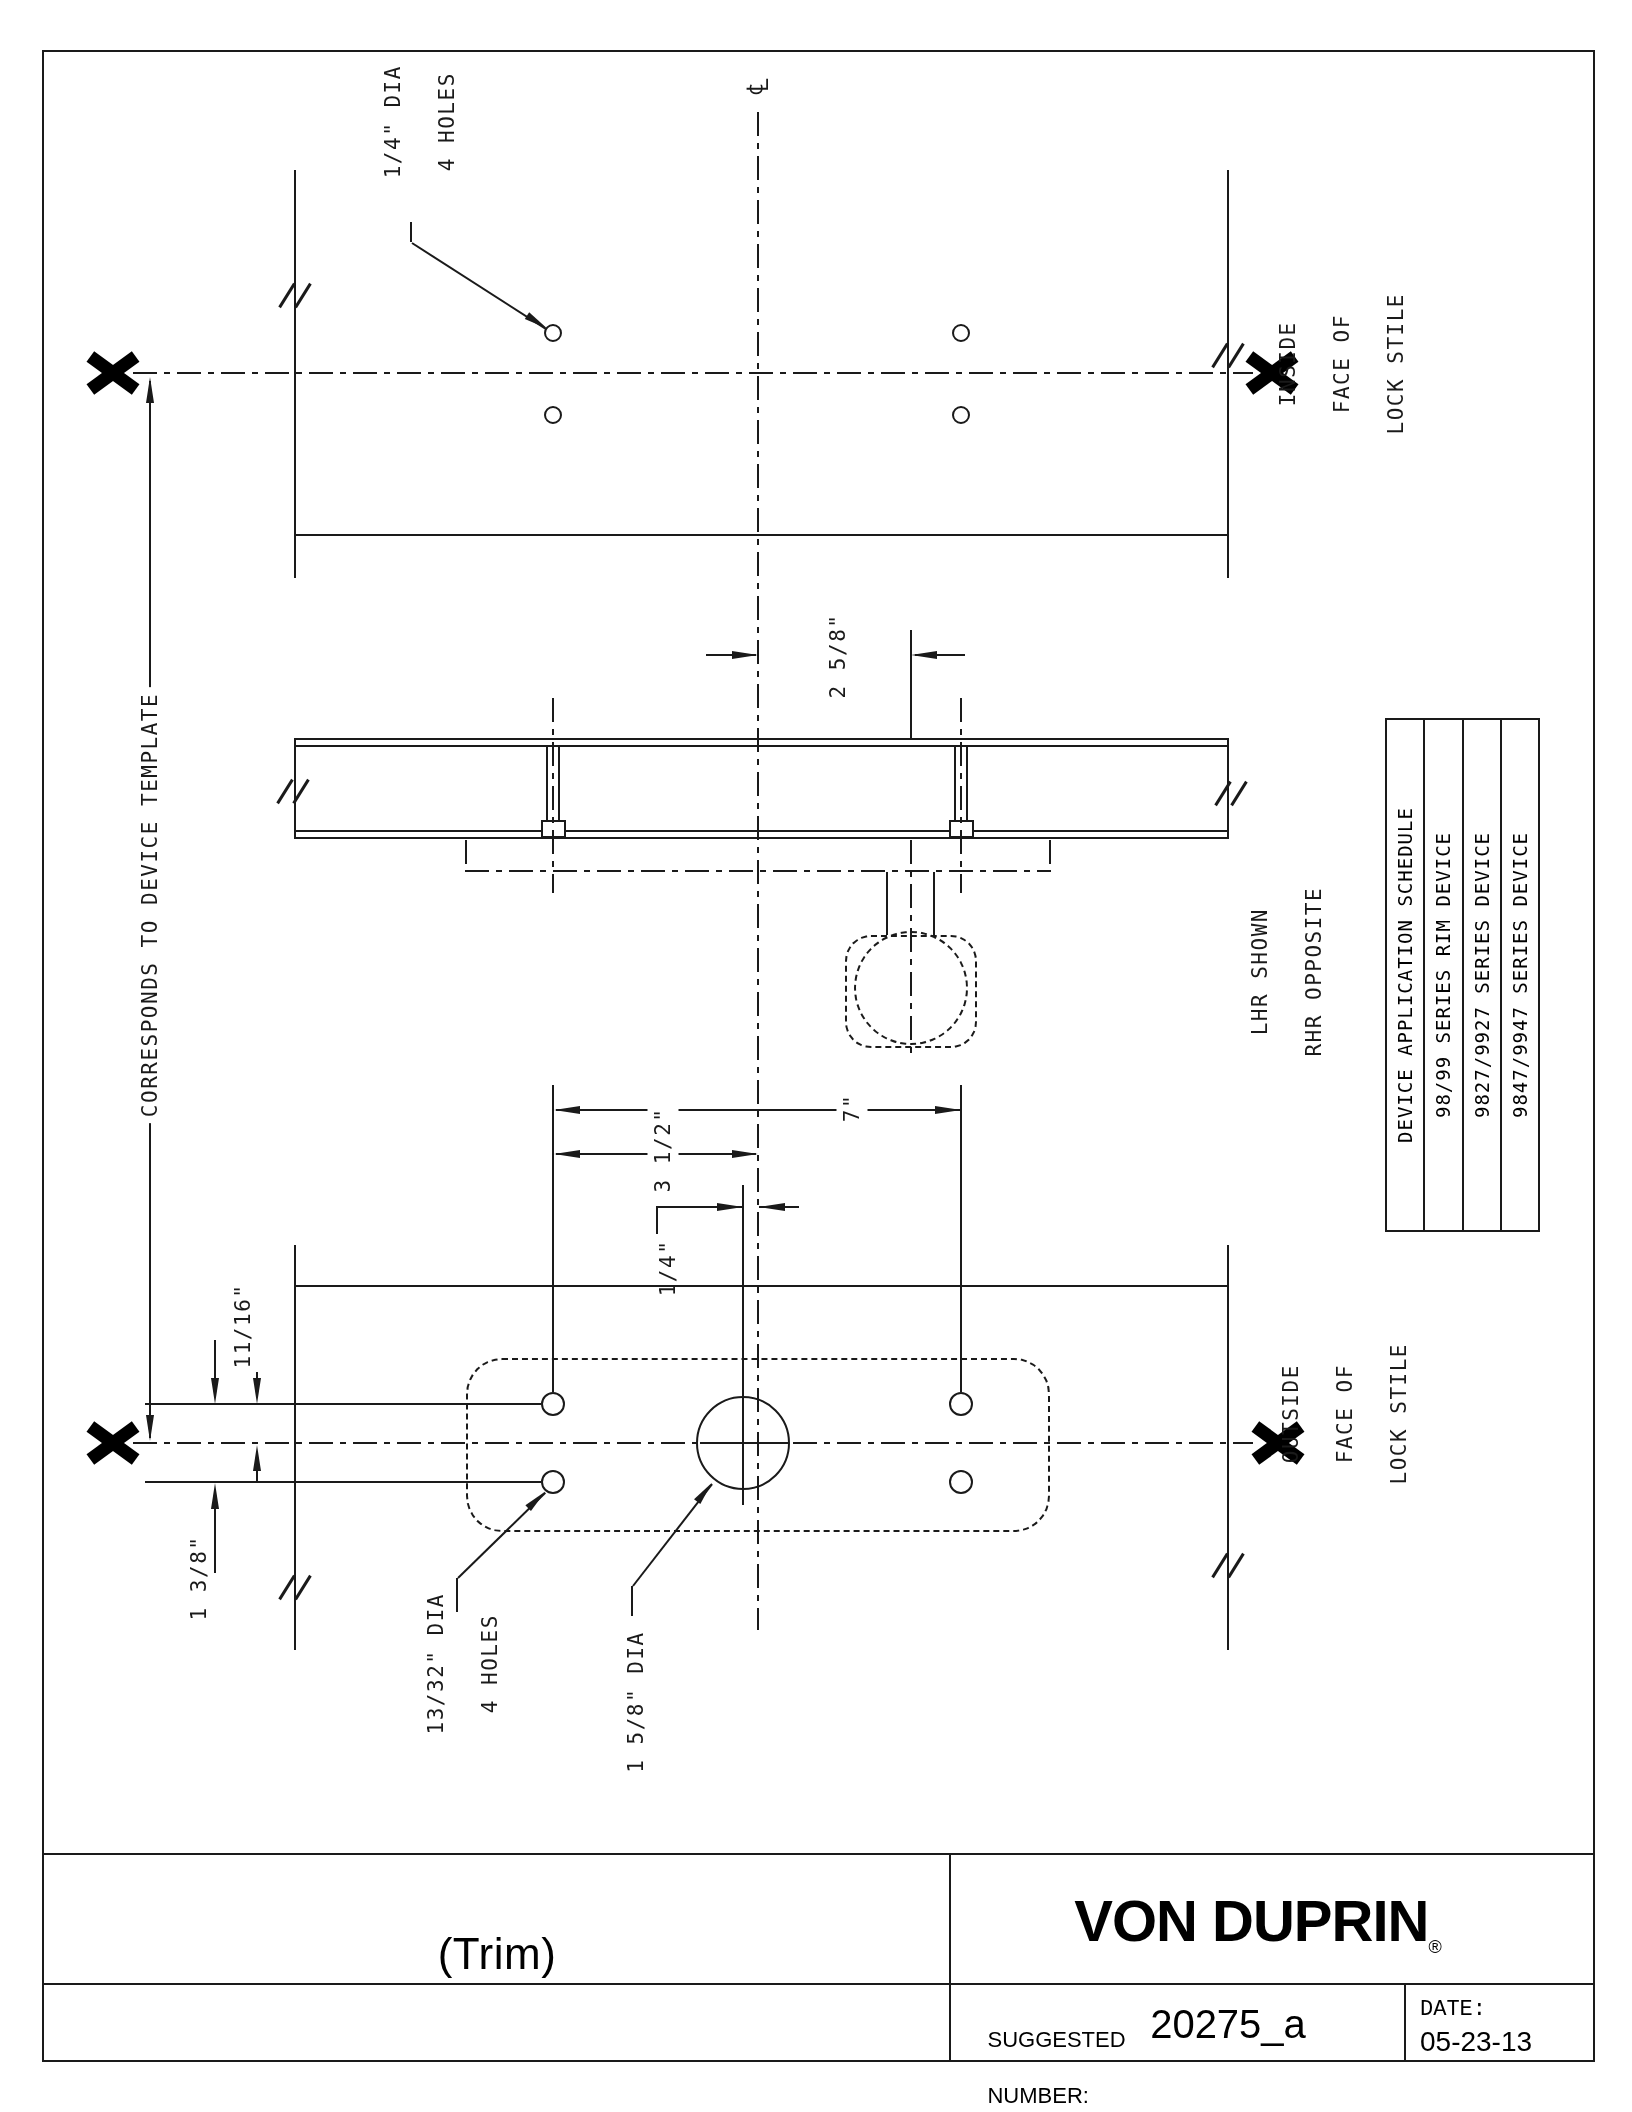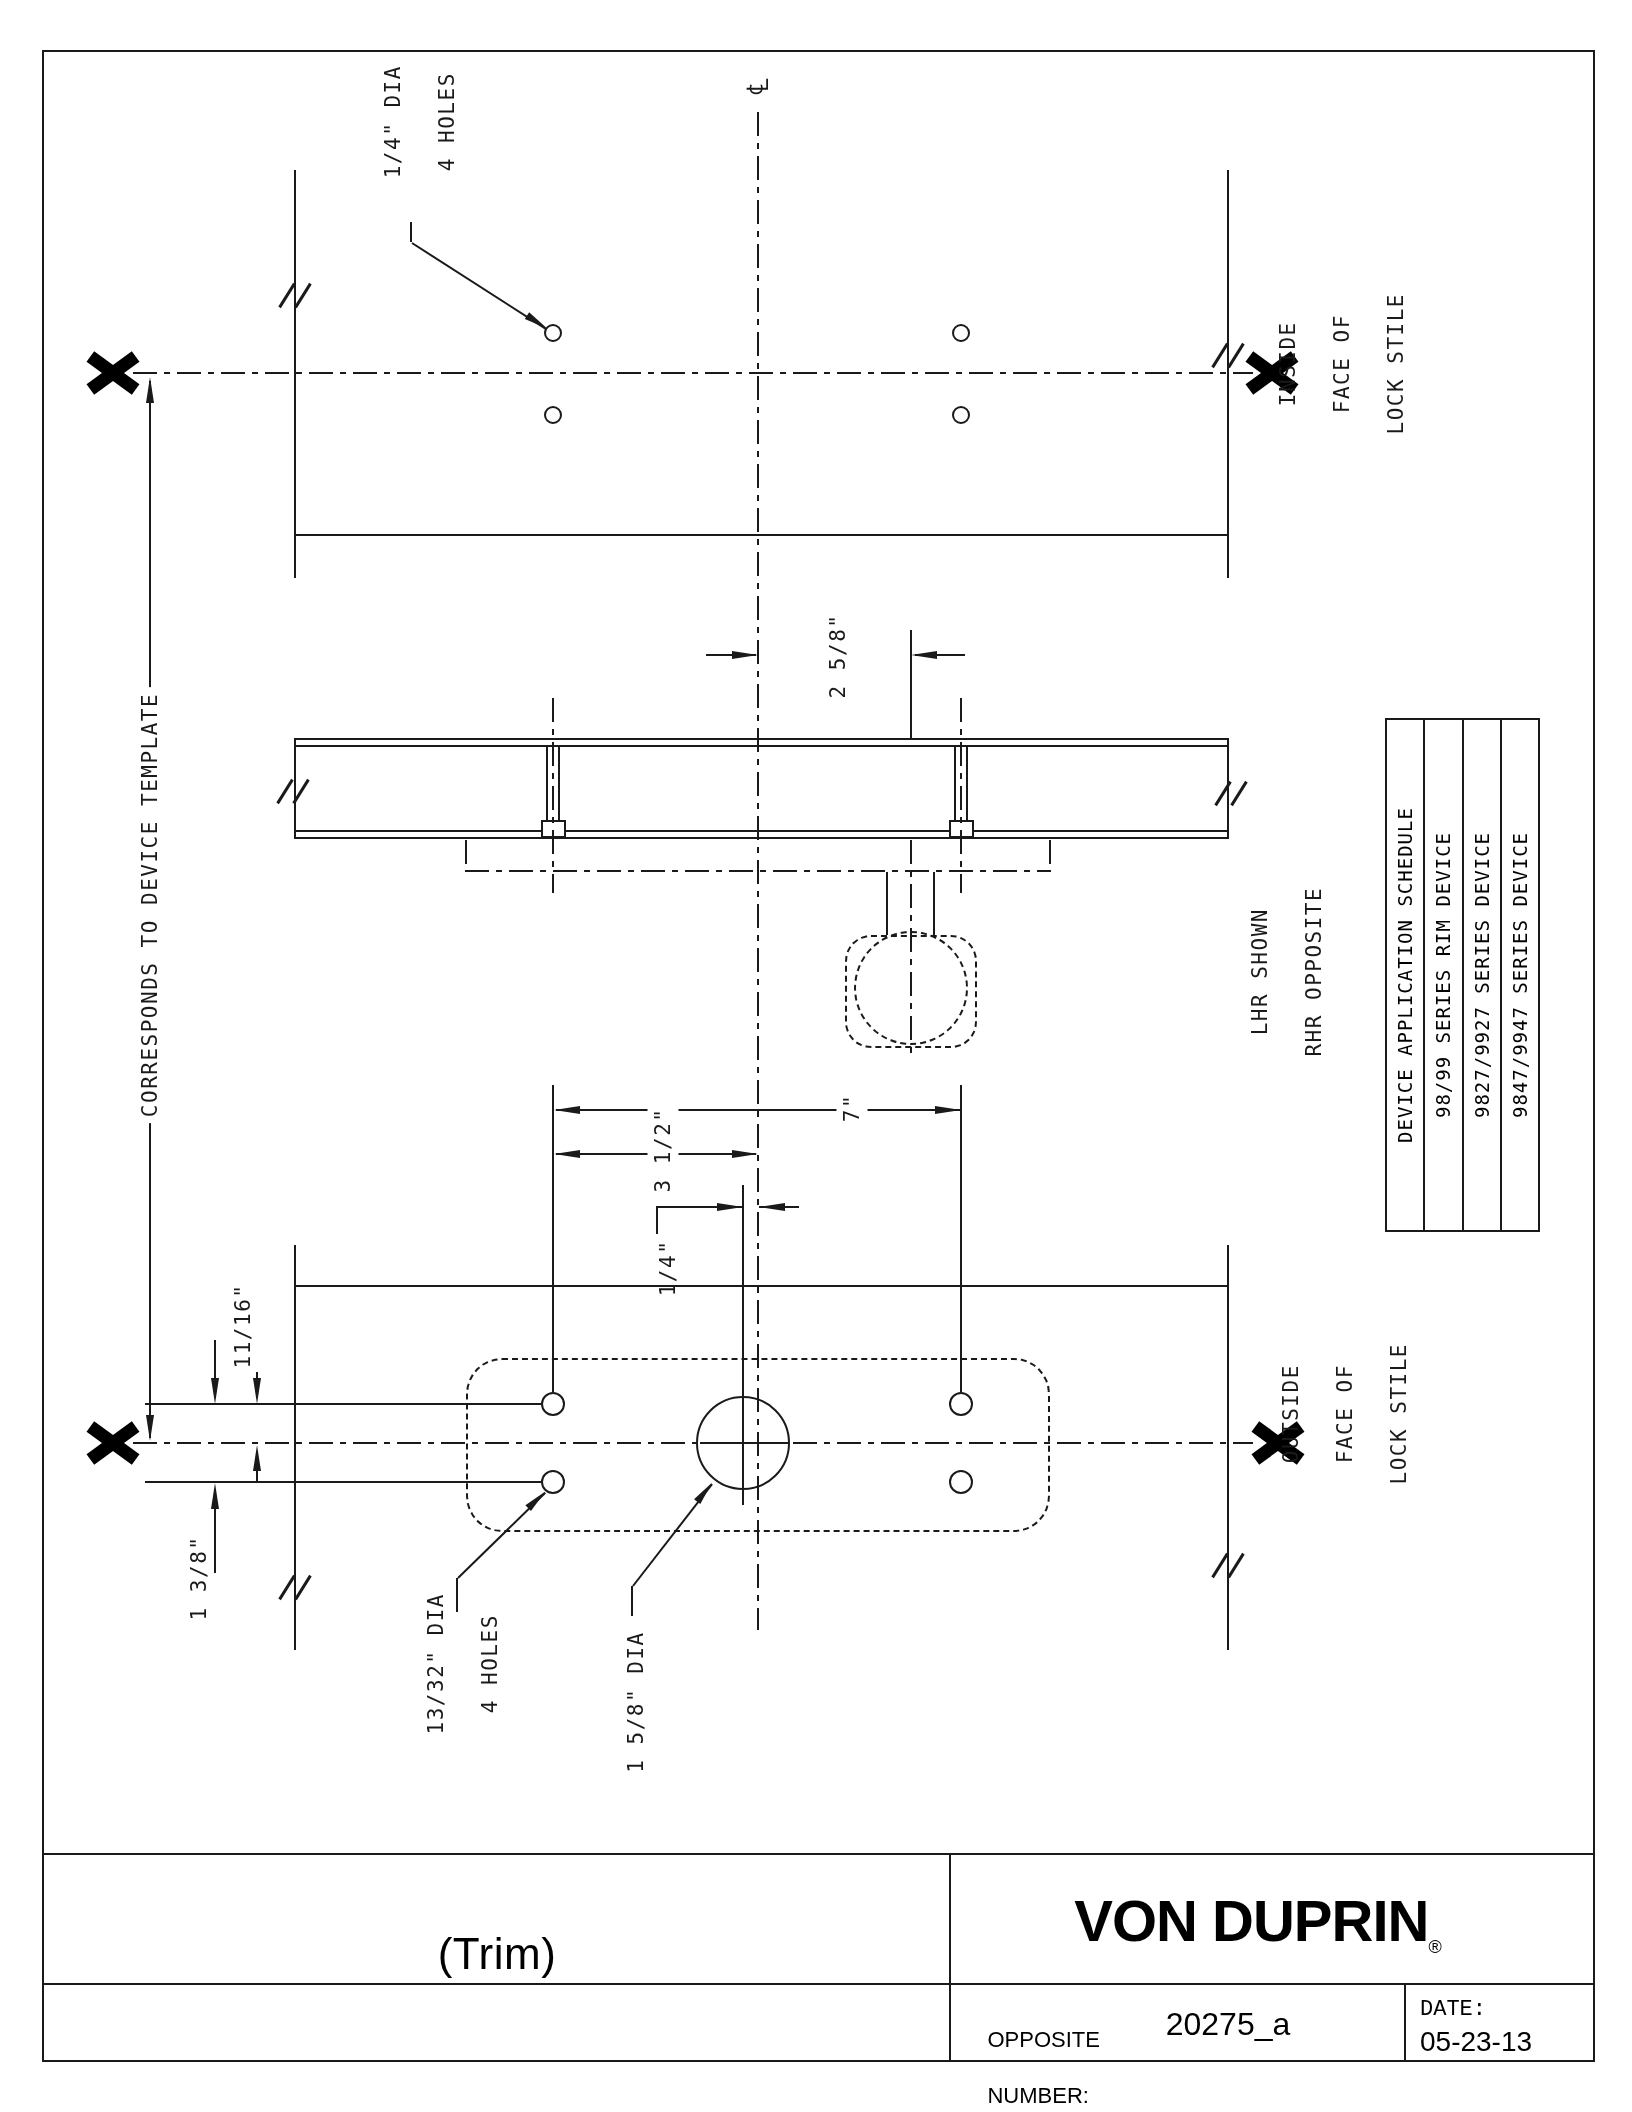--- a/index.html
+++ b/index.html
@@ -49,21 +49,21 @@
               transform:rotate(-90deg) translateX(-514px); transform-origin:0 0;
               border:2px solid #1a1a1a; display:flex; flex-direction:column; background:#fff; }
   .srow { flex:1; display:flex; align-items:center; justify-content:center;
           font-family:"DejaVu Sans Mono",monospace; font-size:19px; letter-spacing:1px; white-space:nowrap; }
   .srow + .srow { border-top:2px solid #1a1a1a; }
   
   .tb-title { position:absolute; font-size:44px; letter-spacing:0.5px; text-align:center; transform:translate(-50%,-50%); white-space:nowrap; }
   .tb-notes { position:absolute; font-size:23px; transform:translate(-50%,-50%); white-space:nowrap; }
   .tb-brand { position:absolute; font-size:58px; font-weight:bold; letter-spacing:-1px; transform:translate(-50%,-50%); white-space:nowrap; }
   .tb-small { position:absolute; font-size:22px; line-height:28px; white-space:pre; }
-  .tb-num   { position:absolute; font-size:32px; transform:translate(-50%,-50%); white-space:nowrap; }
+  .tb-num   { position:absolute; font-size:40px; transform:translate(-50%,-50%); white-space:nowrap; }
 </style>
 </head>
 <body>
 
 <div id="sheet">
 
   <div class="abs" style="position:absolute;left:42px;top:50px;width:1553px;height:2012px;border:2px solid #1a1a1a;"></div>
 
   <div class="vtxt" style="left:757px;top:86px;font-size:30px;">℄</div>
   <div class="clv" style="left:757px;top:112px;height:1518px;"></div>
@@ -227,20 +227,20 @@
   <div class="ln vl" style="left:949px;top:1853px;height:209px;"></div>
   <div class="ln vl" style="left:1404px;top:1983px;height:79px;"></div>
 
   <div class="tb-title" style="left:497px;top:1954px;">(Trim)</div>
 
   <div class="tb-brand" style="left:1258px;top:1922px;">
     <span>VON DUPRIN</span><span style="font-size:18px;font-weight:normal;vertical-align:-12px;letter-spacing:0;">®</span>
   </div>
 
   <div class="tb-small" style="left:963px;top:1998px;">
-    <span>OPPOSITE</span><br>
+    <span>SUGGESTED</span><br>
     <span>NUMBER:</span>
   </div>
   <div class="tb-num" style="left:1228px;top:2024px;">20275_a</div>
   <div class="tb-small" style="left:1420px;top:1996px;font-family:Liberation Mono, monospace;">DATE:</div>
   <div class="tb-small" style="left:1420px;top:2028px;font-size:28px;">05-23-13</div>
 
 </div>
 
 </body></html>

